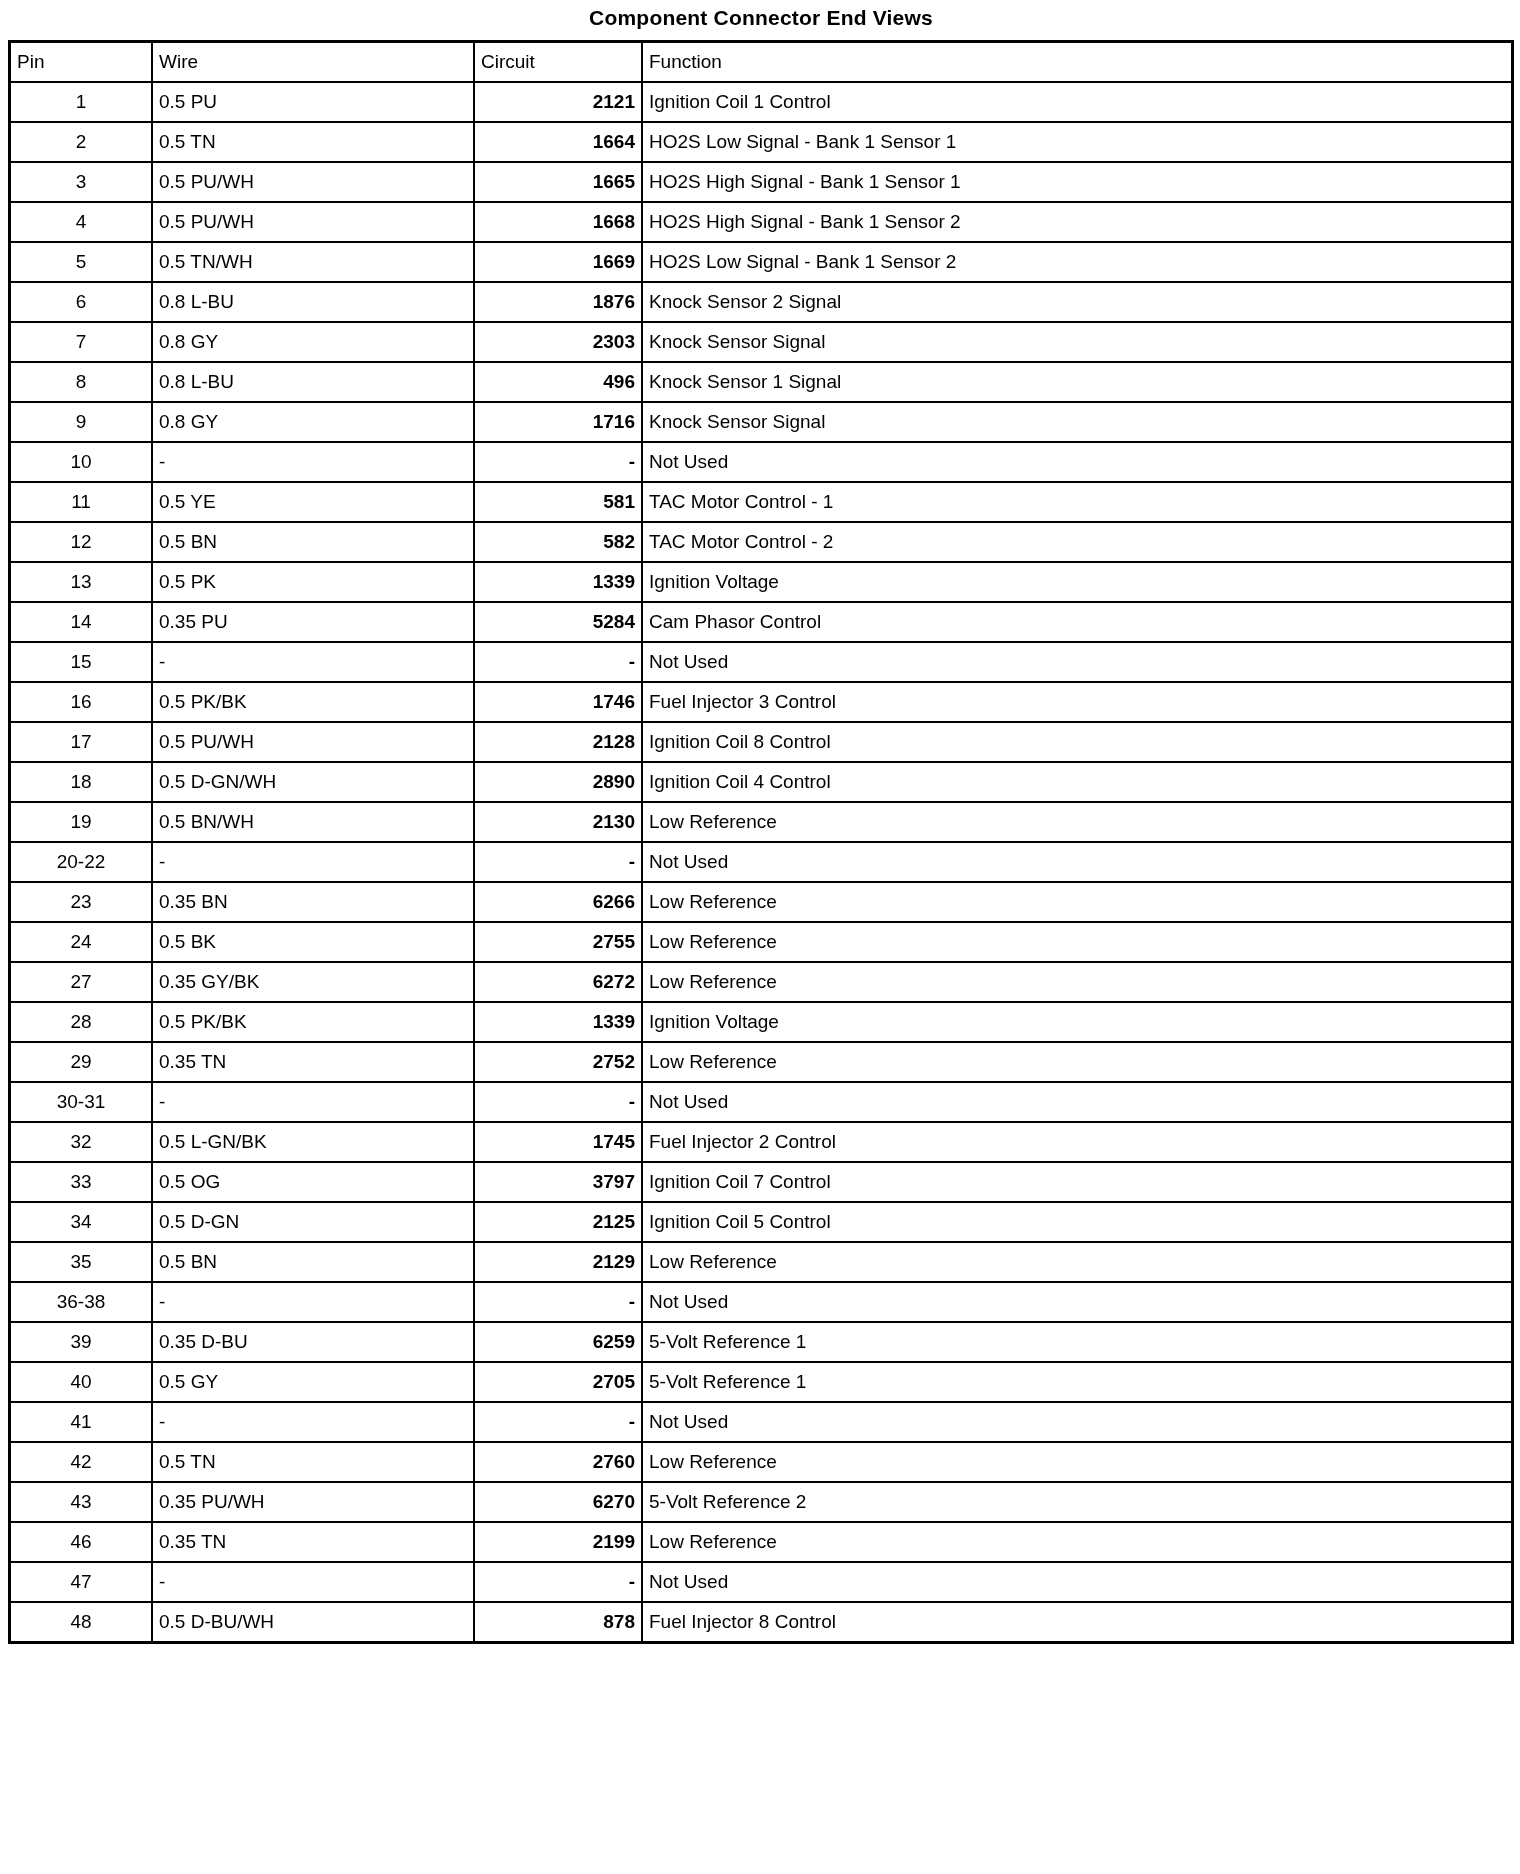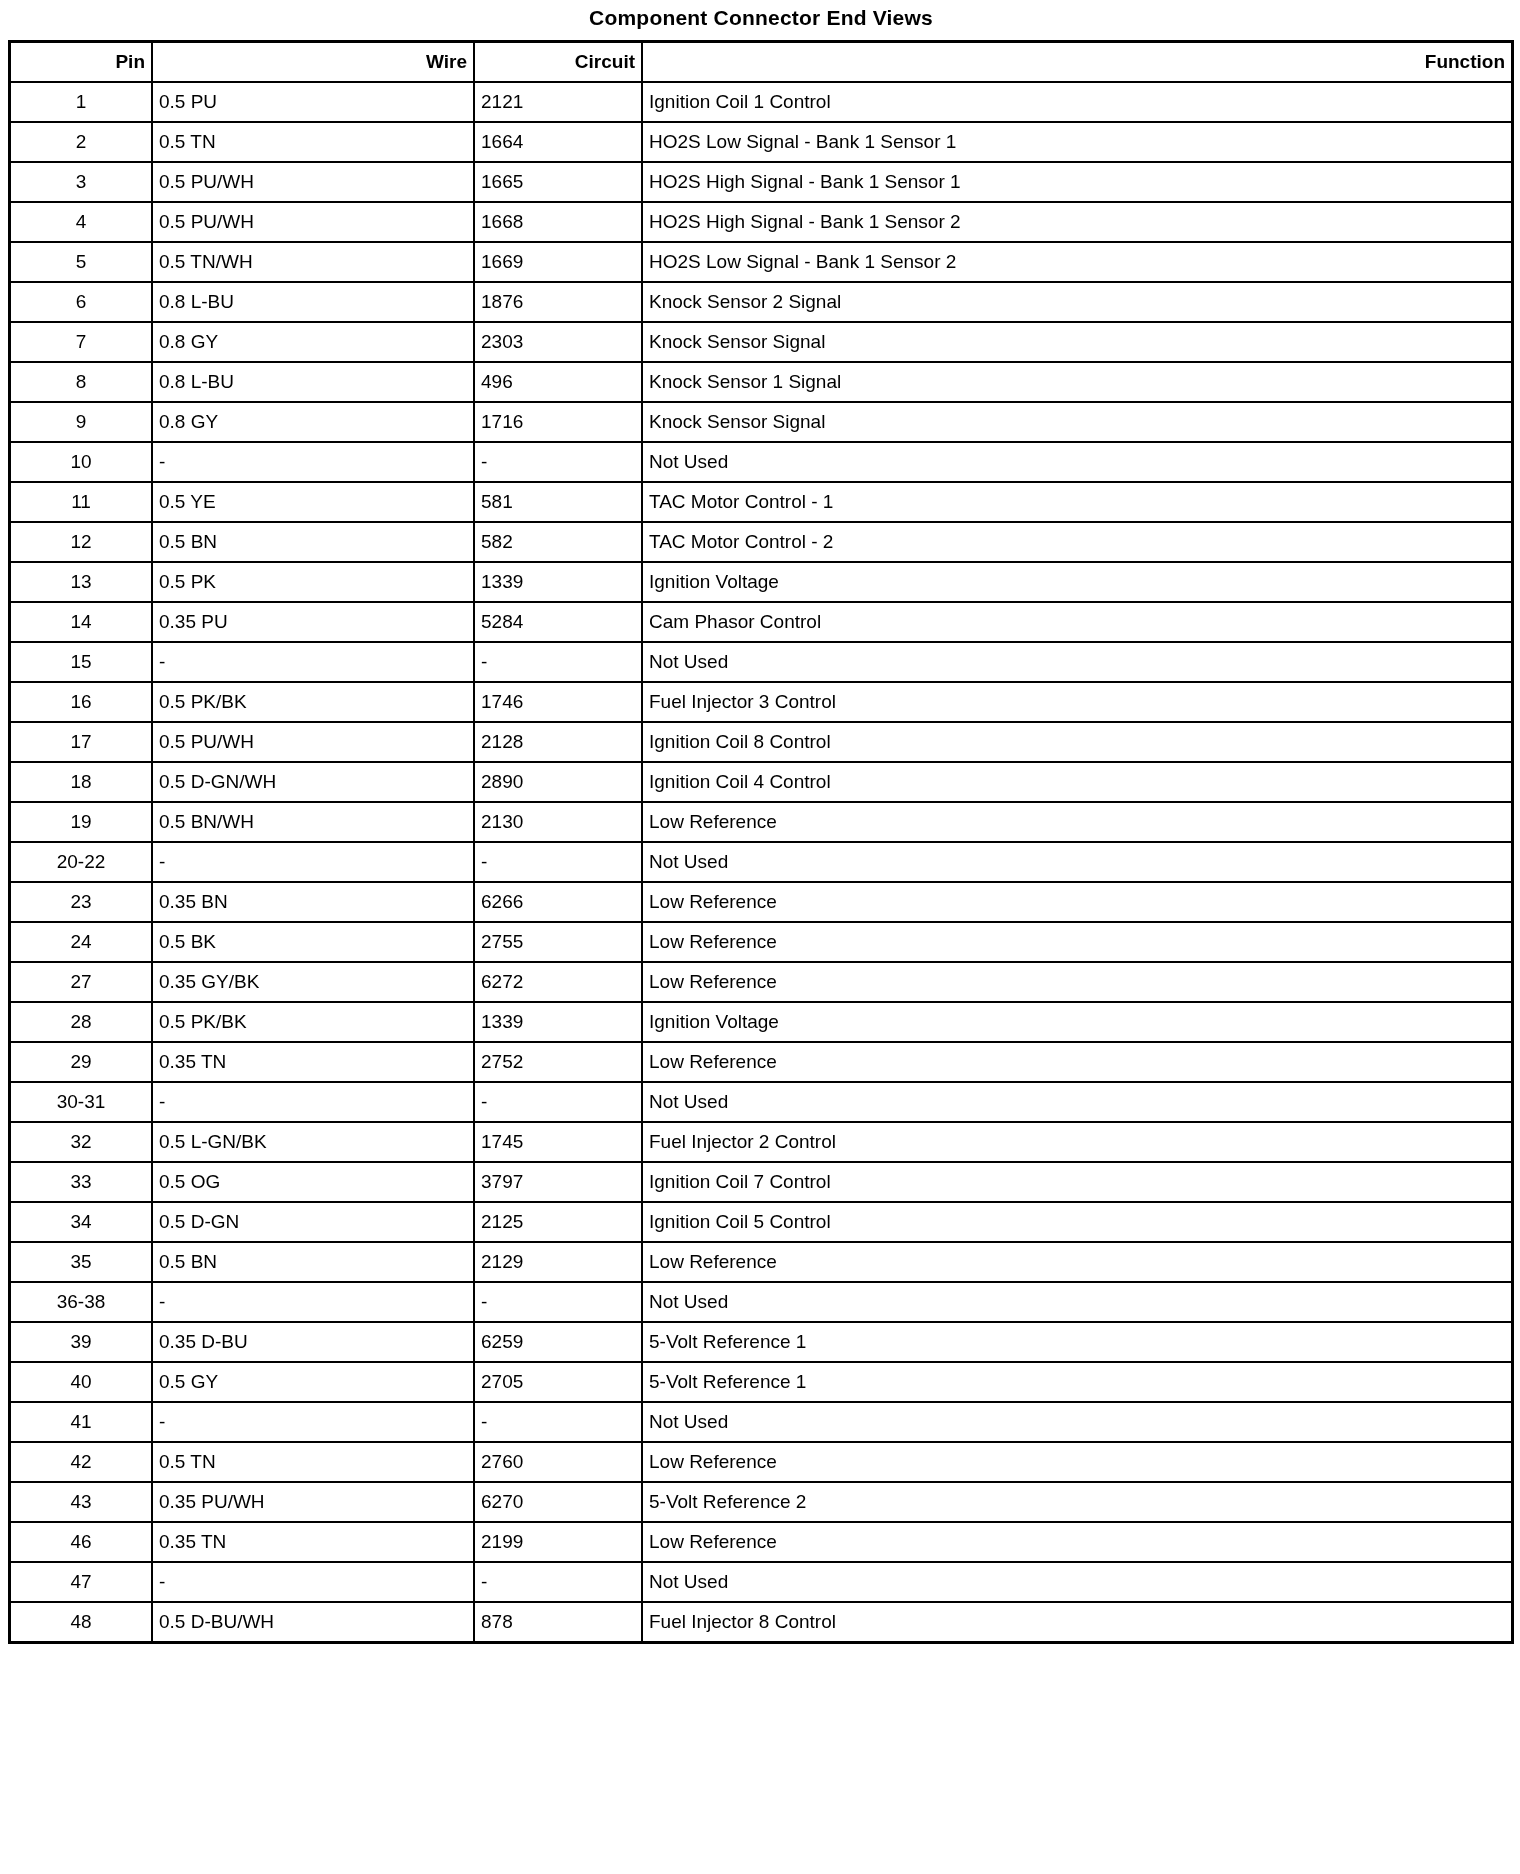--- a/index.html
+++ b/index.html
@@ -32,26 +32,26 @@
   .pin-table th,
   .pin-table td {
     border: 2px solid #000;
     font-size: 19px;
     height: 38px;
     padding: 0 6px;
     overflow: hidden;
     white-space: nowrap;
   }
   .pin-table th {
-    font-weight: bold;
-    text-align: right;
+    font-weight: normal;
+    text-align: left;
   }
   .col-0 { width: 128px; text-align: center; }
   .col-1 { width: 308px; }
-  .col-2 { width: 154px; text-align: left; }
+  .col-2 { width: 154px; text-align: right; font-weight: bold; }
   .col-3 { text-align: left; padding-left: 10px; }
 </style>
 </head>
 <body>
 
 <div class="page">
   <div class="title">Component Connector End Views</div>
 
   <table class="pin-table">
     <thead>

